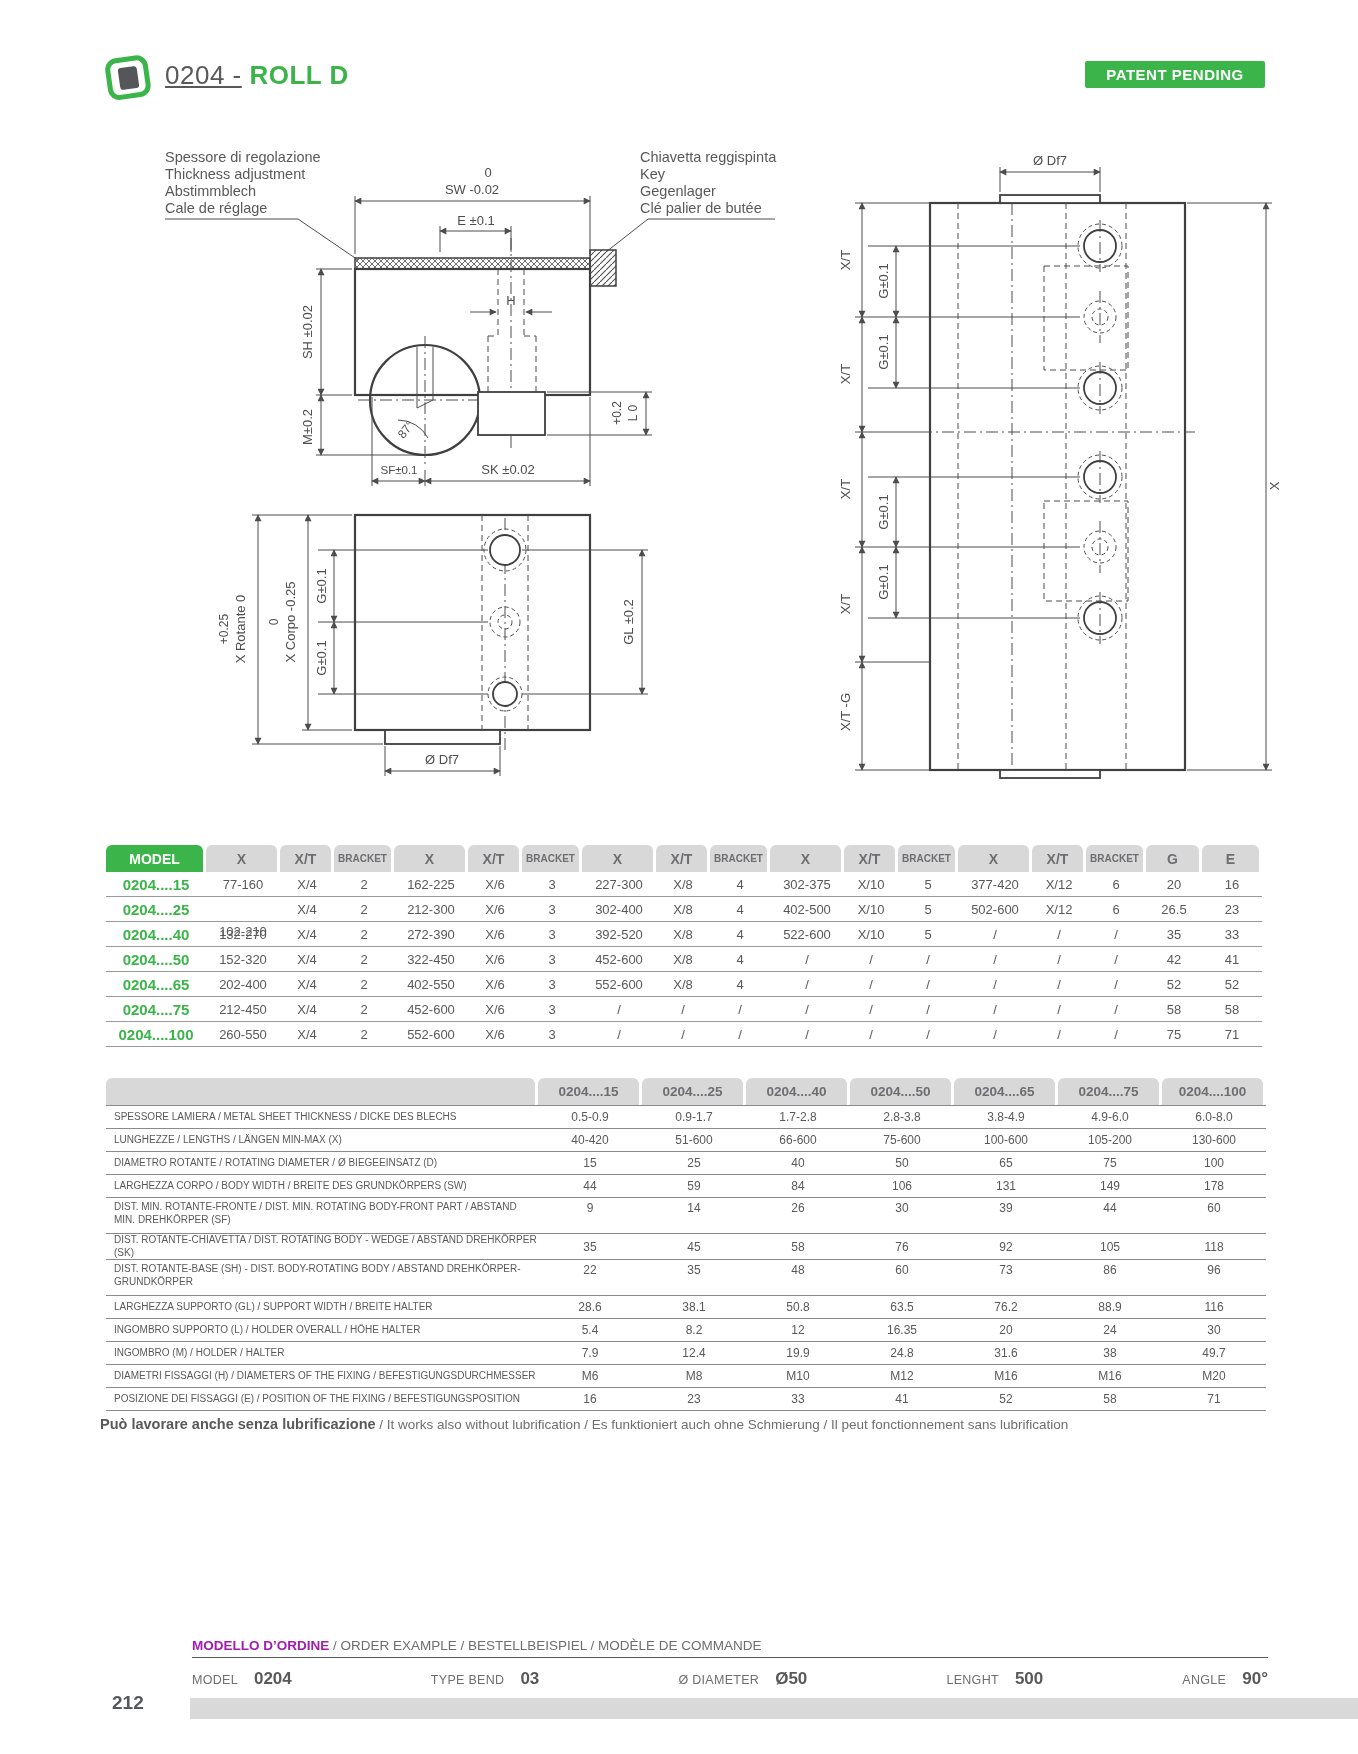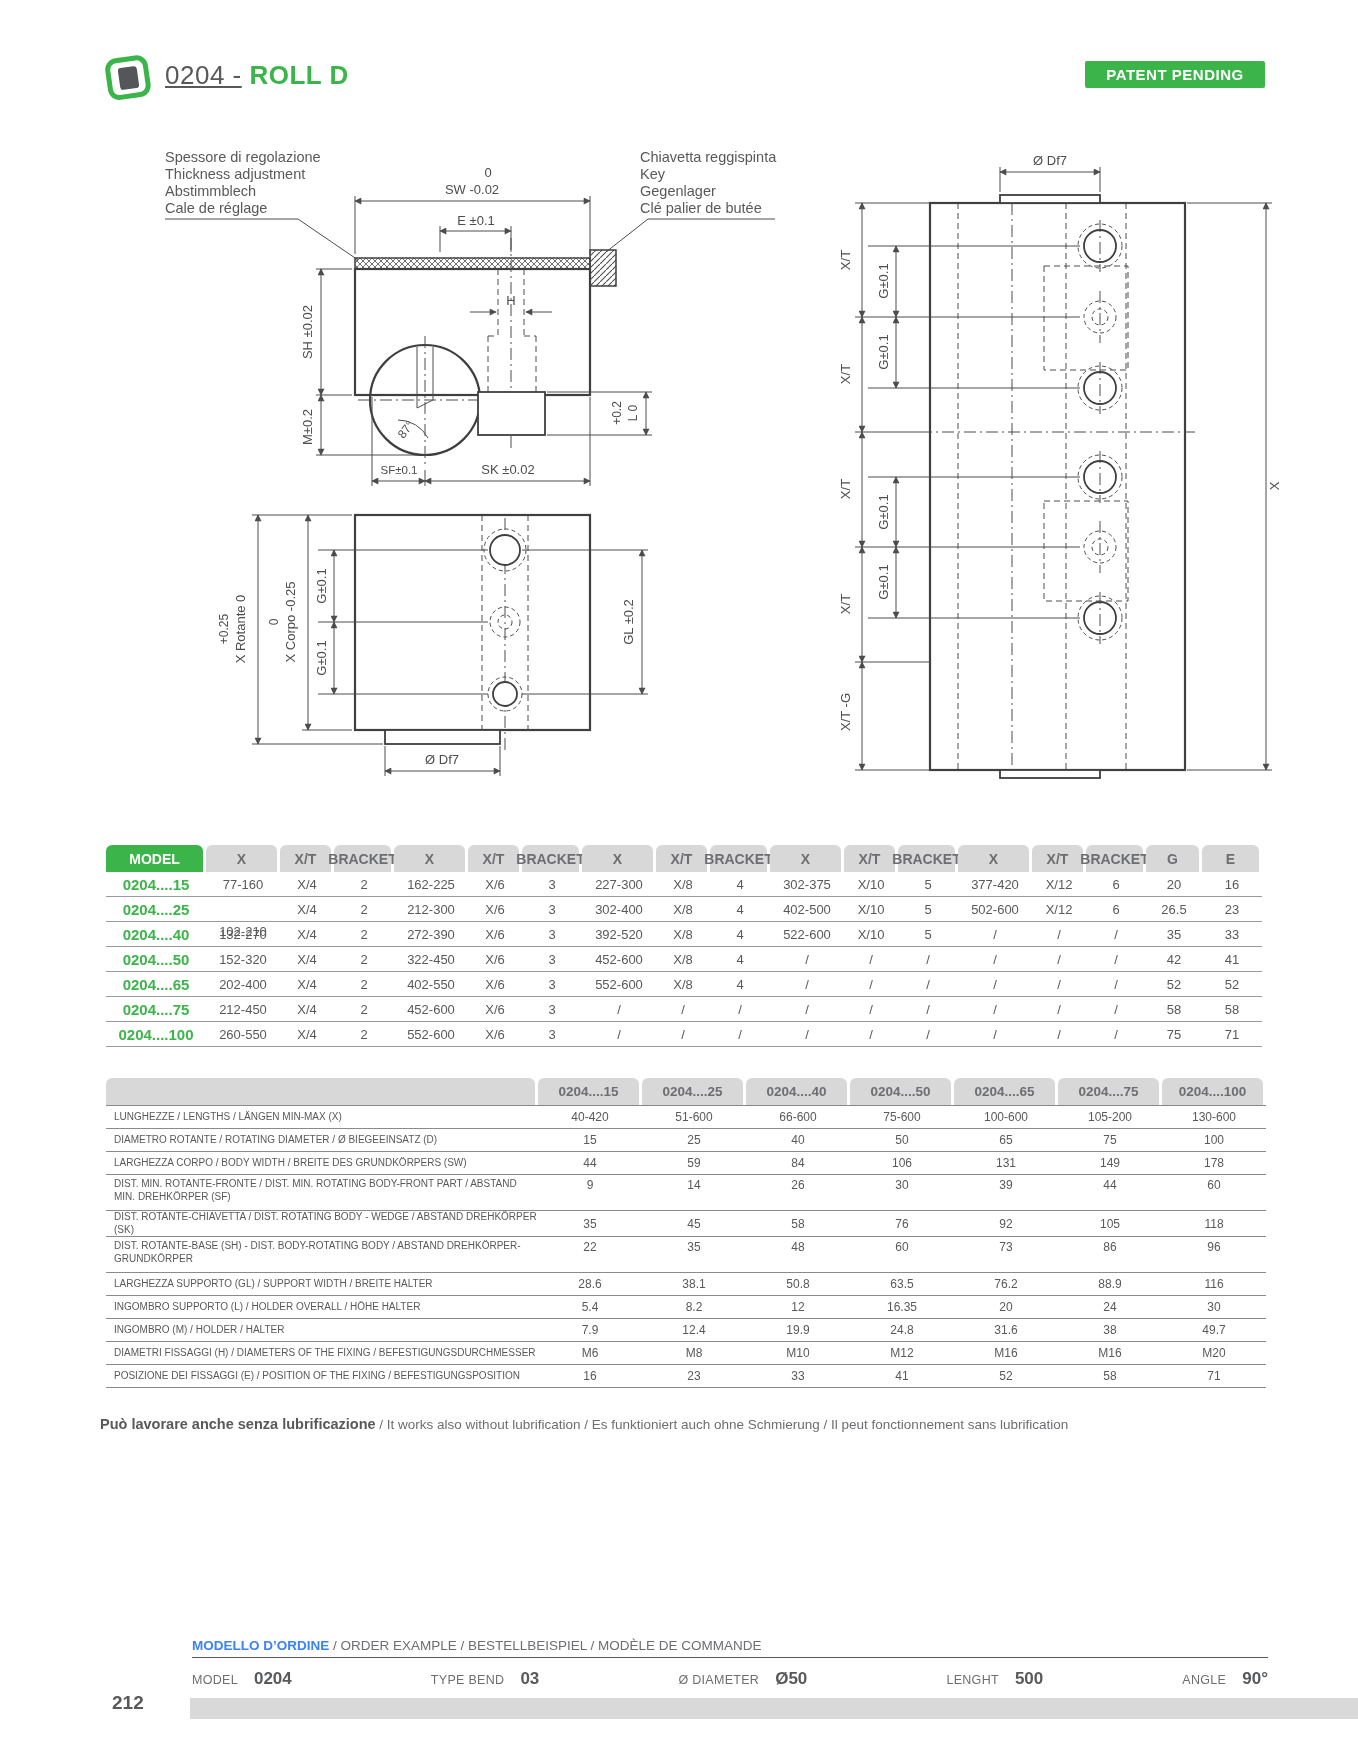--- a/index.html
+++ b/index.html
@@ -28,36 +28,36 @@
   .dt11{font-size:11.5px;fill:#4d4d4d;}
   .an{font-size:14.5px;fill:#58595b;}
   .mid{text-anchor:middle;}
   
   .tbl{position:absolute;left:106px;}
   .t-head{display:flex;}
   .t-tab{height:27px;background:#d8d8d8;border-radius:6px 6px 0 0;margin-right:3px;display:flex;
          align-items:center;justify-content:center;font-weight:bold;font-size:14px;color:#6d6e71;
          box-sizing:border-box;}
   .t-tab.green{background:#3bb54a;color:#fff;}
-  .t-tab.br{font-size:14px;}
+  .t-tab.br{font-size:10px;}
   .t1-row{display:flex;align-items:center;height:25px;border-bottom:1px solid #9a9a9a;box-sizing:border-box;}
   .t1c{font-size:13px;color:#58595b;text-align:center;box-sizing:border-box;}
   .t1c.model{color:#3bb54a;font-weight:bold;font-size:15px;}
   #t2-body{border-bottom:1px solid #8a8a8a;}
   .t2-row{display:flex;align-items:center;min-height:23px;border-top:1px solid #8a8a8a;box-sizing:border-box;}
   .t2-row.tall{height:36px;align-items:flex-start;padding-top:3px;}
   .t2-label{font-size:10px;color:#58595b;text-align:left;padding-left:8px;line-height:1.25;box-sizing:border-box;}
   .t2c{font-size:12px;color:#58595b;text-align:center;box-sizing:border-box;}
   
   .note{position:absolute;left:100px;top:1402px;font-size:13.5px;color:#6d6e71;}
   .note .b{font-weight:bold;color:#58595b;font-size:14.5px;}
   
   .order{position:absolute;left:192px;top:1638px;width:1076px;}
   .order-title{font-size:13.5px;color:#6d6e71;border-bottom:1.5px solid #58595b;padding-bottom:4px;}
-  .order-title .b{font-weight:bold;color:#3b82f6;}
+  .order-title .b{font-weight:bold;color:#a21caf;}
   .order-fields{display:flex;justify-content:space-between;margin-top:11px;}
   .ofield{display:flex;align-items:baseline;gap:16px;}
   .olabel{font-size:12.5px;color:#6d6e71;letter-spacing:.3px;}
   .ovalue{font-size:17px;font-weight:bold;color:#58595b;}
   .footer-bar{position:absolute;left:190px;top:1698px;width:1168px;height:21px;background:#d9d9d9;}
   .page-num{position:absolute;left:112px;top:1692px;font-size:19px;font-weight:bold;color:#58595b;}
 </style>
 </head>
 <body>
 
@@ -414,20 +414,30 @@
         <div class="t-tab" style="width: 101px; font-size: 13.5px;">0204....15</div>
         <div class="t-tab" style="width: 101px; font-size: 13.5px;">0204....25</div>
         <div class="t-tab" style="width: 101px; font-size: 13.5px;">0204....40</div>
         <div class="t-tab" style="width: 101px; font-size: 13.5px;">0204....50</div>
         <div class="t-tab" style="width: 101px; font-size: 13.5px;">0204....65</div>
         <div class="t-tab" style="width: 101px; font-size: 13.5px;">0204....75</div>
         <div class="t-tab" style="width: 101px; font-size: 13.5px;">0204....100</div>
       </div>
     <div id="t2-body">
         <div class="t2-row">
+          <div class="t2-label" style="width: 432px;">SPESSORE LAMIERA / METAL SHEET THICKNESS / DICKE DES BLECHS</div>
+          <div class="t2c" style="width: 104px;">0.5-0.9</div>
+          <div class="t2c" style="width: 104px;">0.9-1.7</div>
+          <div class="t2c" style="width: 104px;">1.7-2.8</div>
+          <div class="t2c" style="width: 104px;">2.8-3.8</div>
+          <div class="t2c" style="width: 104px;">3.8-4.9</div>
+          <div class="t2c" style="width: 104px;">4.9-6.0</div>
+          <div class="t2c" style="width: 104px;">6.0-8.0</div>
+        </div>
+        <div class="t2-row">
           <div class="t2-label" style="width: 432px;">LUNGHEZZE / LENGTHS / LÄNGEN MIN-MAX (X)</div>
           <div class="t2c" style="width: 104px;">40-420</div>
           <div class="t2c" style="width: 104px;">51-600</div>
           <div class="t2c" style="width: 104px;">66-600</div>
           <div class="t2c" style="width: 104px;">75-600</div>
           <div class="t2c" style="width: 104px;">100-600</div>
           <div class="t2c" style="width: 104px;">105-200</div>
           <div class="t2c" style="width: 104px;">130-600</div>
         </div>
         <div class="t2-row">

